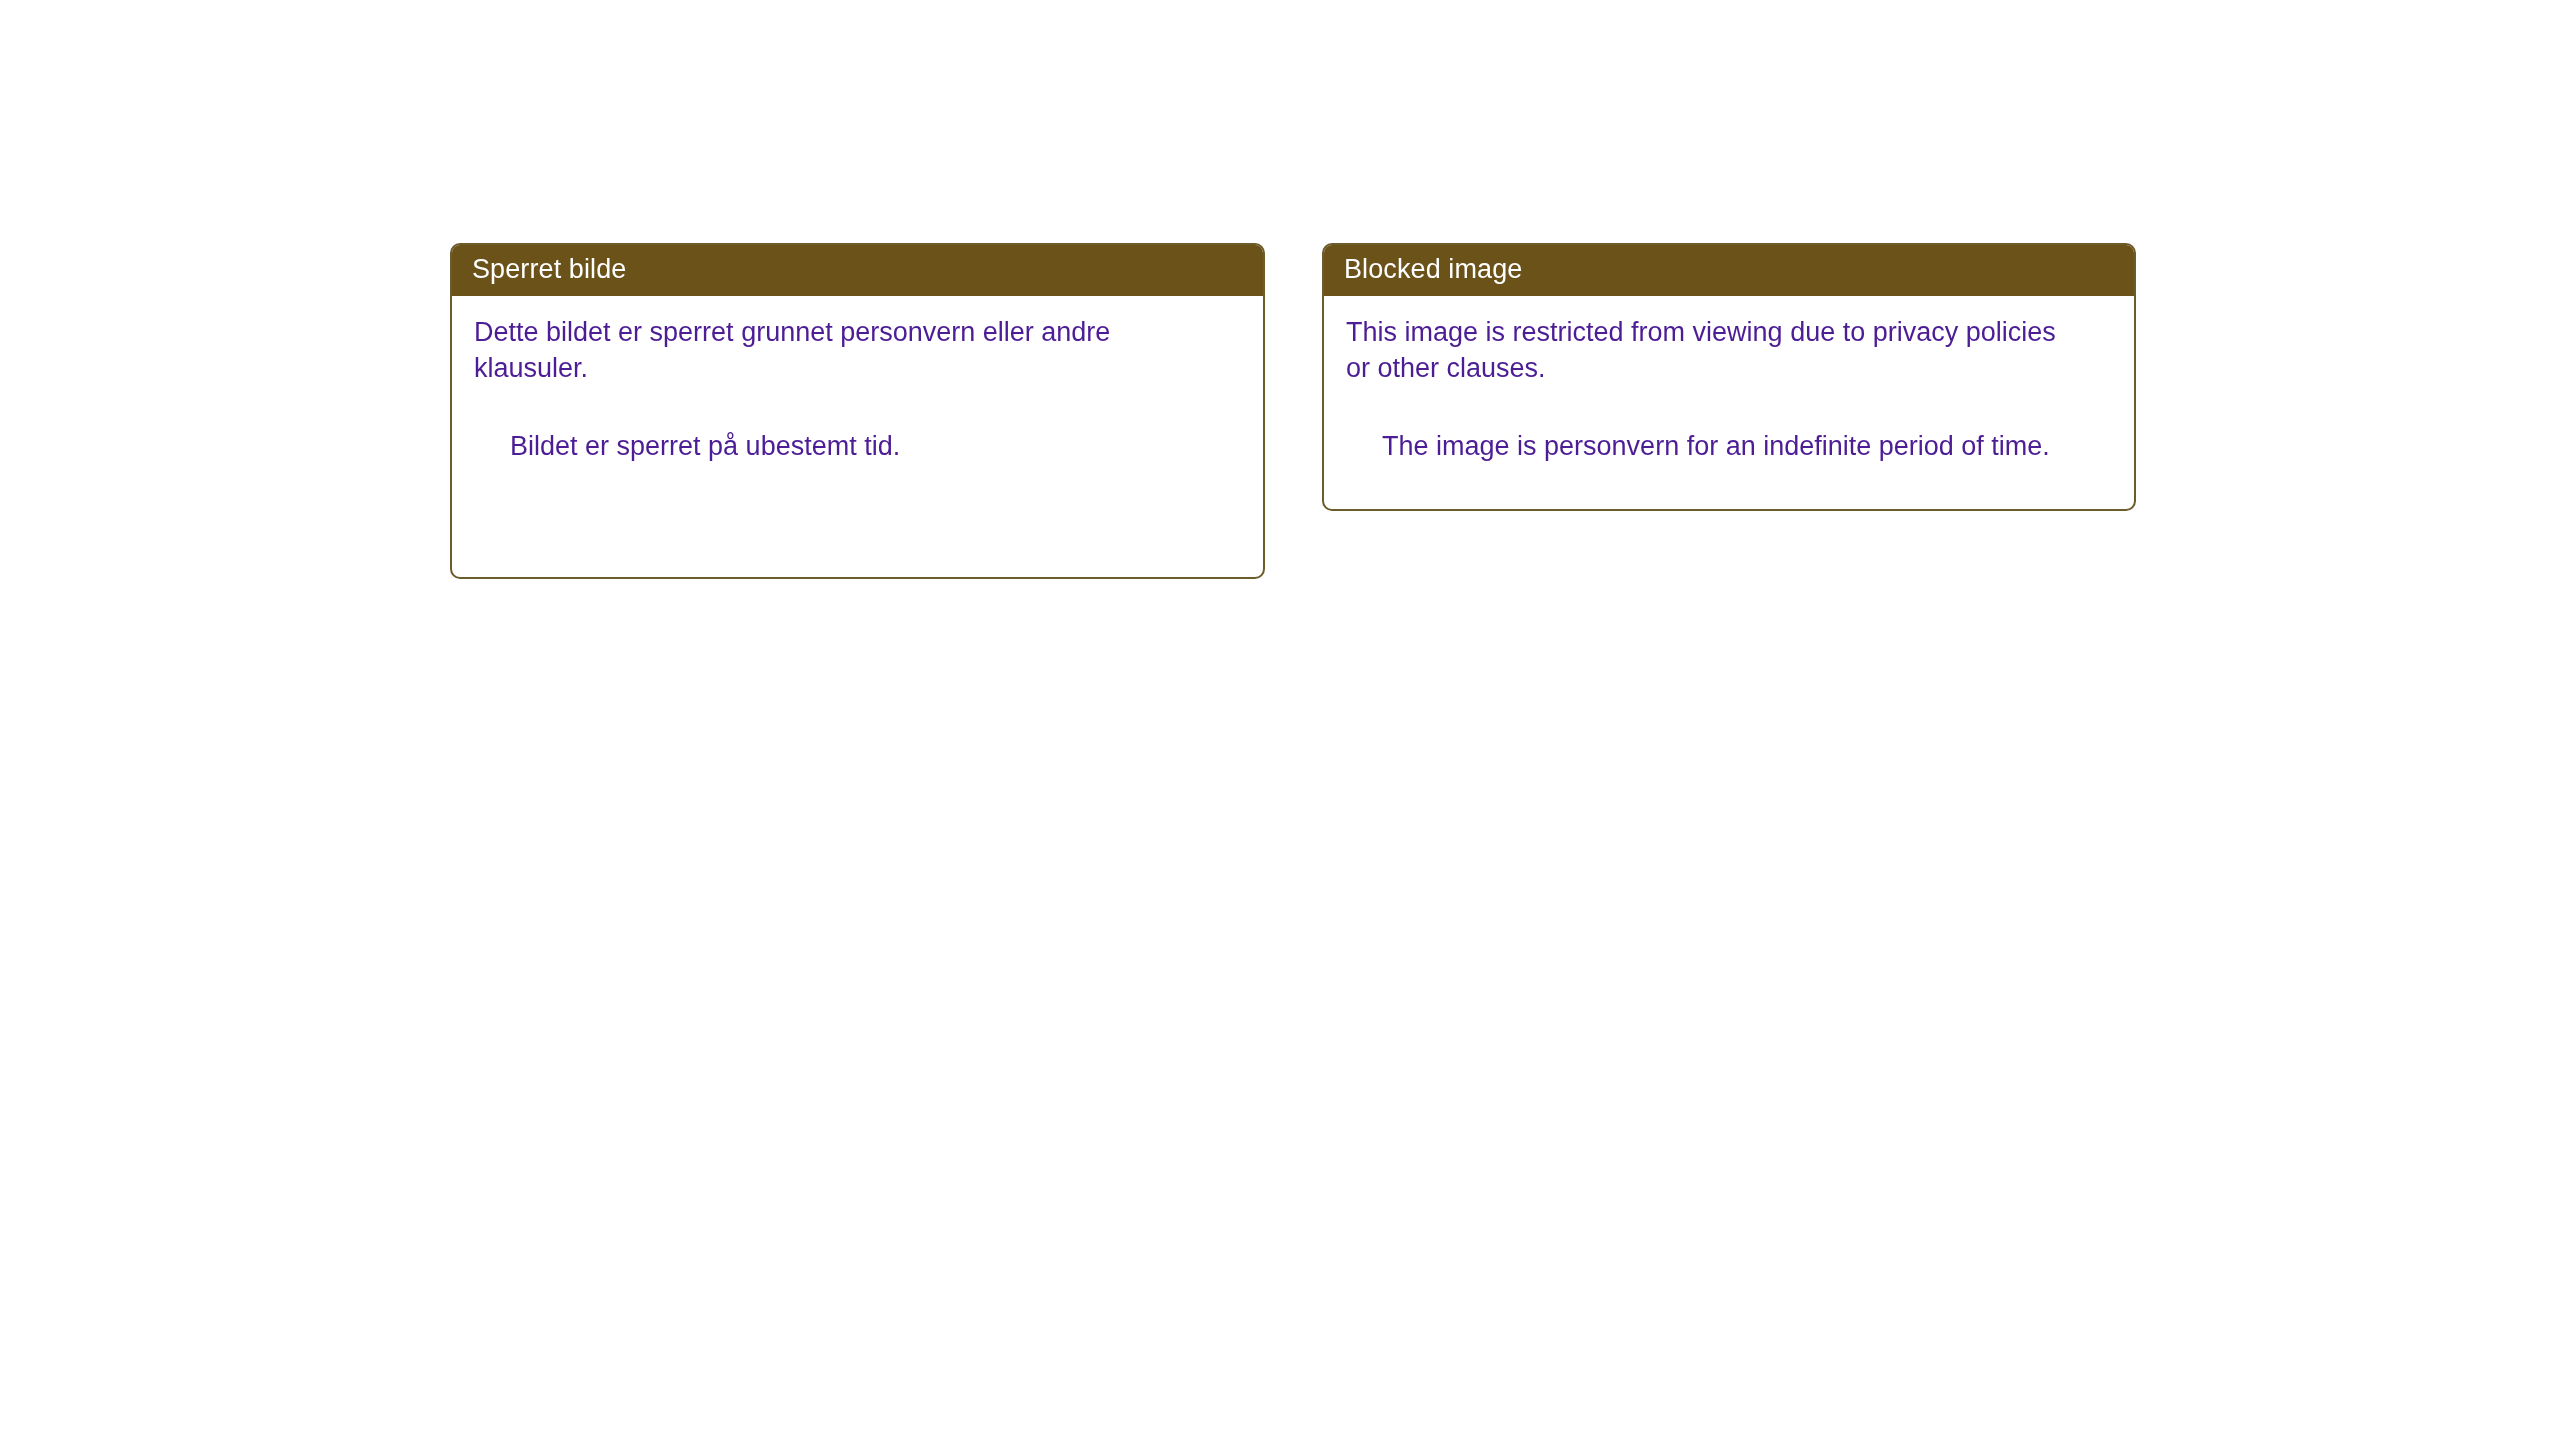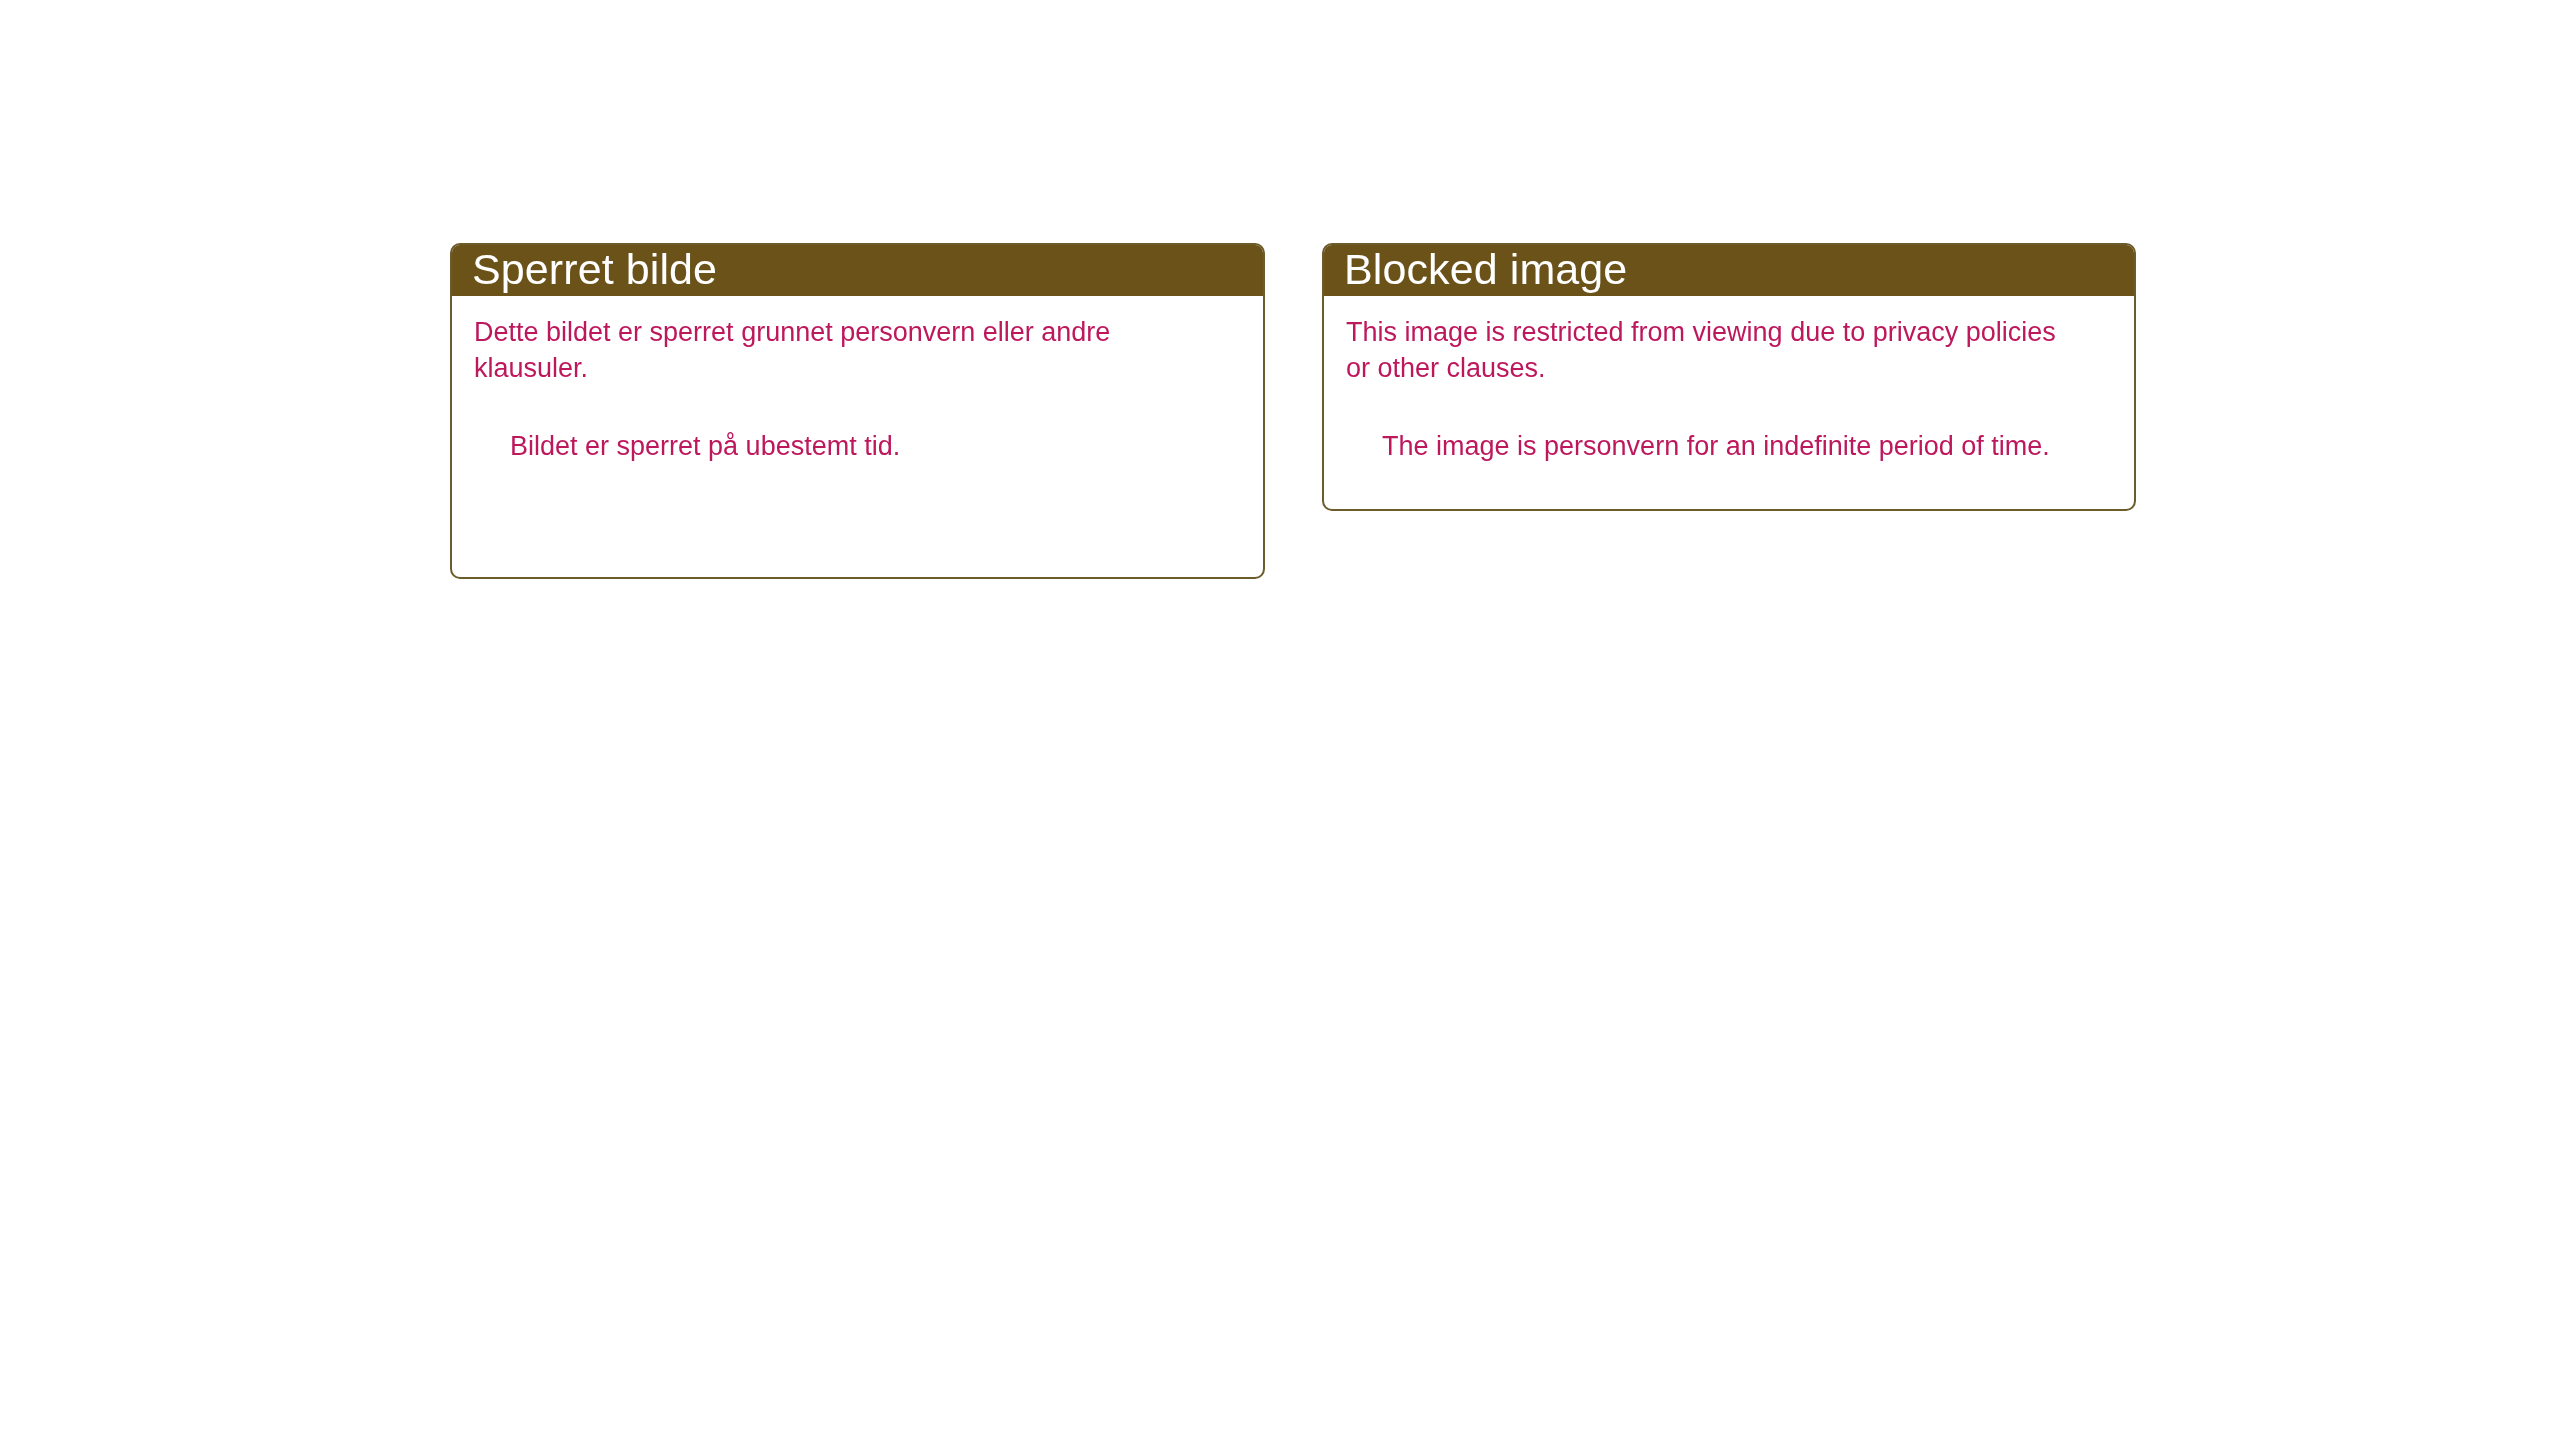--- a/index.html
+++ b/index.html
@@ -52,34 +52,34 @@
     padding: 0 22px;
     display: flex;
     align-items: center;
     border-top-left-radius: 10px;
     border-top-right-radius: 10px;
   }
 
   .card-title {
     color: #ffffff;
     font-family: "Liberation Sans", sans-serif;
-    font-size: 43px;
+    font-size: 27px;
     font-weight: 400;
     line-height: 1;
     letter-spacing: 0.1px;
     white-space: nowrap;
   }
 
   .card-body {
     box-sizing: border-box;
     padding: 18px 22px 0 22px;
   }
 
   .card-paragraph {
-    color: #be185d;
+    color: #4c1d95;
     font-family: "Liberation Sans", sans-serif;
     font-size: 27px;
     font-weight: 400;
     line-height: 36px;
     margin: 0;
     max-width: 740px;
   }
 
   .card-paragraph + .card-paragraph {
     margin-top: 42px;

